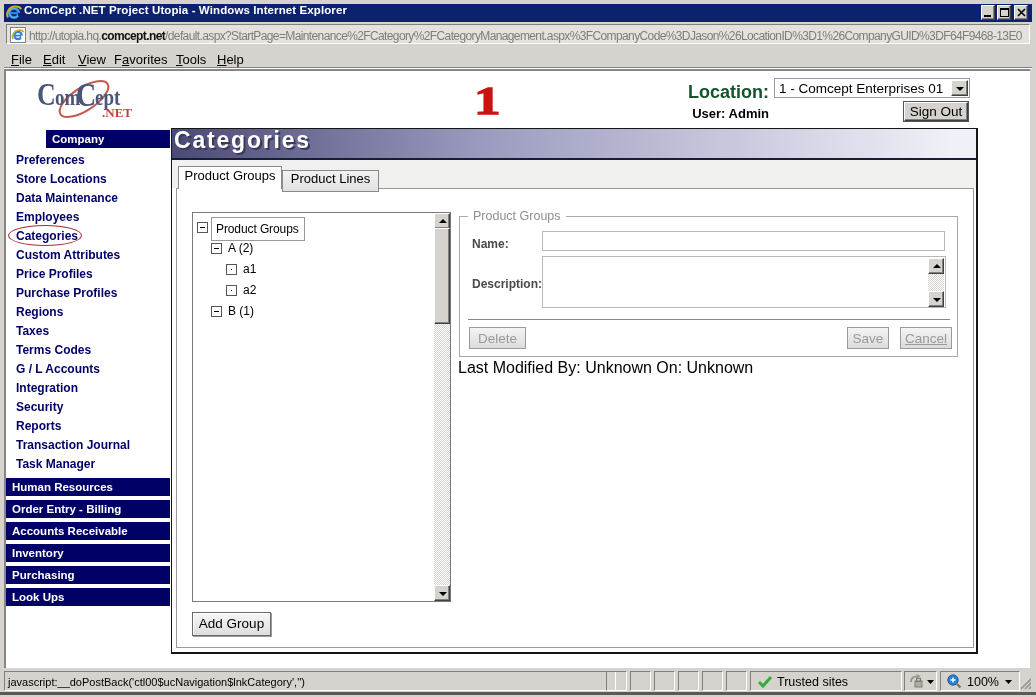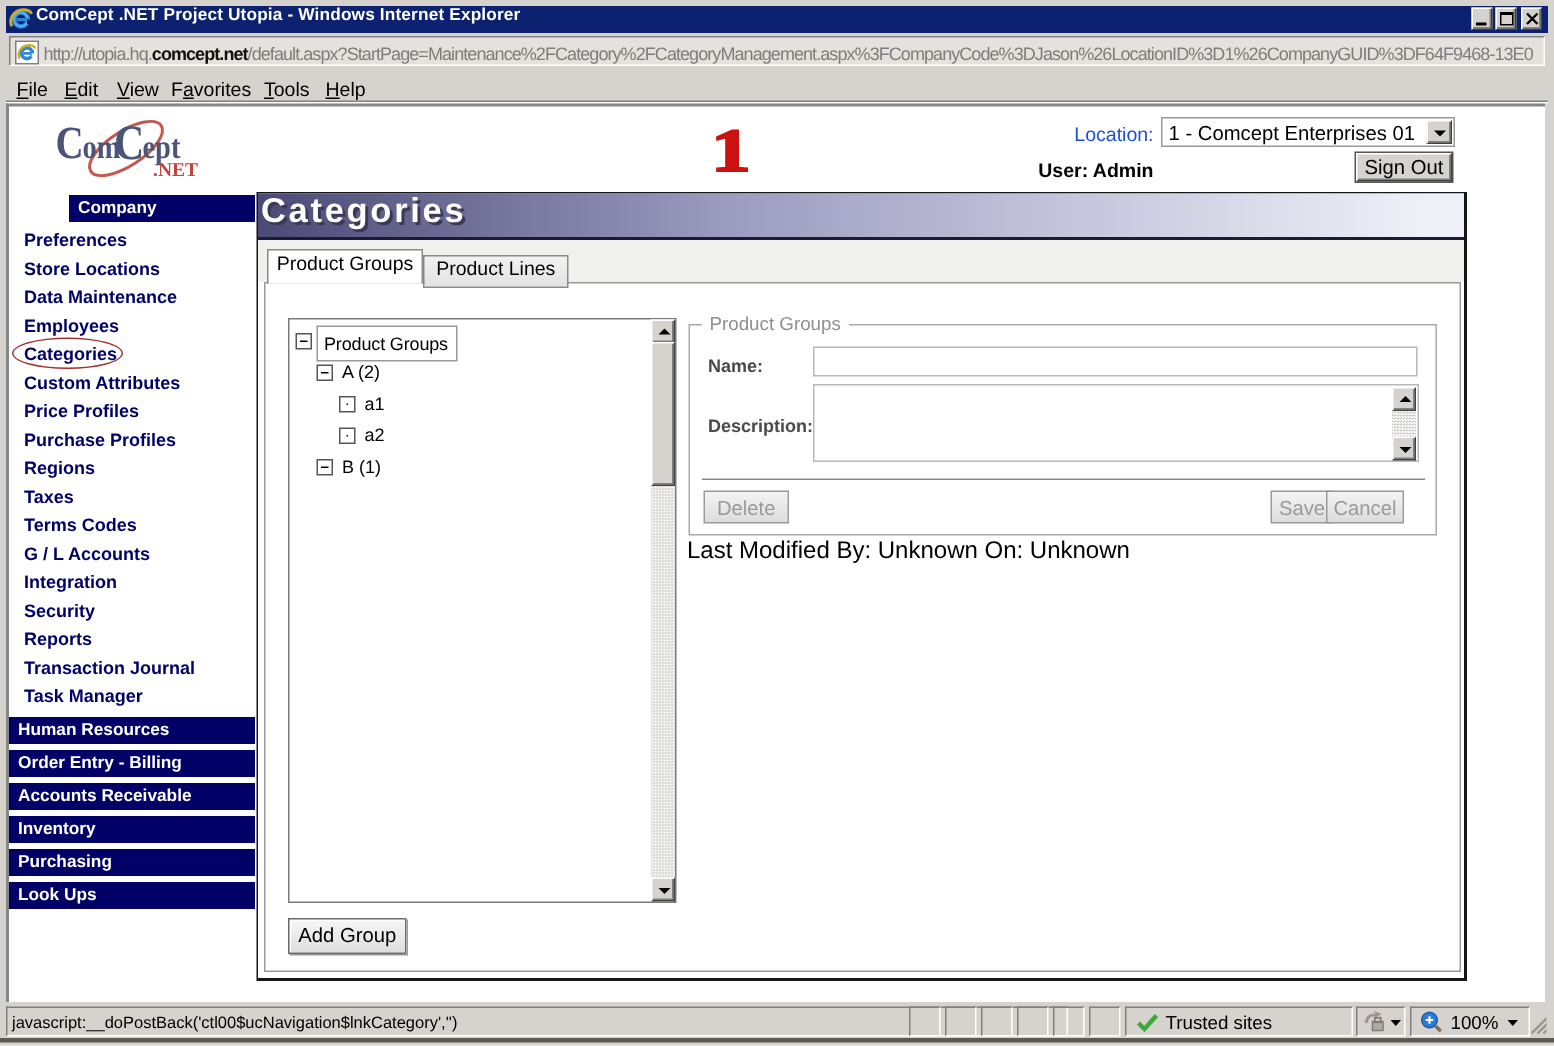--- a/index.html
+++ b/index.html
@@ -24,21 +24,21 @@
 #menurow { left:4px; top:47px; width:1028px; height:20px; background:#D6D3CE; }
 .menuitem { position:absolute; top:5px; font-size:13px; color:#000; }
 #menuline { left:4px; top:67px; width:1028px; height:2px; border-top:1px solid #808080; border-bottom:1px solid #fff; }
 
 
 #viewport { left:4px; top:69px; width:1026px; height:599px; background:#fff; border-top:2px solid #878787; border-left:2px solid #878787; }
 
 
 #logo { left:36px; top:74px; width:150px; height:50px; }
 #bigone { left:474px; top:76px; width:40px; font-size:41px; font-weight:bold; color:#CC1111; font-family:"Liberation Serif",serif; -webkit-text-stroke:1.3px #CC1111; transform:scaleX(1.3); transform-origin:left top; }
-#loclabel { left:619px; top:82px; width:150px; text-align:right; font-size:13px; font-weight:normal; color:#1d4ed8; }
+#loclabel { left:619px; top:82px; width:150px; text-align:right; font-size:18px; font-weight:bold; color:#14532d; }
 #locdd { left:774px; top:78px; width:196px; height:20px; background:#fff; border:1px solid #9a9a9a; }
 #locdd .txt { position:absolute; left:4px; top:2px; font-size:13.5px; color:#000; }
 #locdd .btn { position:absolute; right:1px; top:1px; width:17px; height:16px; background:#D6D3CE; border-top:1px solid #fff; border-left:1px solid #fff; border-right:1px solid #404040; border-bottom:1px solid #404040; box-shadow:inset -1px -1px 0 #808080; }
 .darr { position:absolute; left:4px; top:6px; width:0; height:0; border-left:4px solid transparent; border-right:4px solid transparent; border-top:4px solid #000; }
 #userlabel { left:619px; top:106px; width:150px; text-align:right; font-size:13px; font-weight:bold; color:#000; }
 #signout { left:904px; top:102px; width:64px; height:19px; background:#D6D3CE; border-top:1px solid #fff; border-left:1px solid #fff; border-right:1px solid #404040; border-bottom:1px solid #404040; box-shadow:inset -1px -1px 0 #808080, 0 0 0 1px #555; text-align:center; font-size:13.5px; line-height:18px; }
 
 
 #sidebar { left:6px; top:130px; width:164px; }
 .navhead { background:#000066; color:#fff; font-weight:bold; font-size:11.5px; padding:2px 0 2px 6px; height:18px; line-height:14px;margin-left:40px; }
@@ -76,27 +76,27 @@
 #fs { left:287px; top:87px; width:499px; height:141px; border:1px solid #aaa; }
 #fslegend { position:absolute; left:8px; top:-8px; background:#fff; padding:0 5px; font-size:12.5px; color:#8f8f8f; }
 .flabel { position:absolute; font-size:12px; font-weight:bold; color:#4a4a4a; }
 #nameinput { position:absolute; left:82px; top:14px; width:403px; height:20px; border:1px solid #b8b8b8; background:#fff; }
 #descarea { position:absolute; left:82px; top:39px; width:404px; height:52px; border:1px solid #b8b8b8; background:#fff; }
 #descsb { position:absolute; right:1px; top:1px; width:16px; height:49px; background:repeating-conic-gradient(#fff 0% 25%, #D6D3CE 0% 50%) 0 0/2px 2px; }
 #fsline { position:absolute; left:8px; top:102px; width:482px; border-top:1px solid #888; }
 .gbtn { position:absolute; top:110px; height:22px; background:linear-gradient(#f4f4f4,#dcdcdc); border:1px solid #9a9a9a; color:#9a9a9a; text-align:center; font-size:13.5px; padding-top:3px; }
 #btndelete { left:9px; width:57px; }
 #btnsave { left:387px; width:42px; }
-#btncancel { left:424px; width:52px; }
+#btncancel { left:440px; width:52px;text-decoration:underline; }
 #lastmod { left:286px; top:230px; font-size:16px; color:#000; }
 
 
 #statusbar { left:4px; top:669px; width:1028px; height:24px; background:#D6D3CE; }
 .spane { position:absolute; top:2px; height:20px; border-top:1px solid #808080; border-left:1px solid #808080; border-bottom:1px solid #fff; border-right:1px solid #fff; }
-#sp1 { left:0px; width:708px; font-size:11px; padding:4px 0 0 3px; color:#000; white-space:nowrap; }
+#sp1 { left:0px; width:612px; font-size:11px; padding:4px 0 0 3px; color:#000; white-space:nowrap; }
 .spsm { width:21px; }
 
 #sp4 { left:746px; width:152px; font-size:12.5px; padding:3px 0 0 26px; }
 #sp5 { left:900px; width:33px; }
 #sp6 { left:936px; width:80px; font-size:12.5px; padding:3px 0 0 26px; }
 #grip { left:1018px; top:3px; width:10px; height:18px; }
 </style>
 </head>
 <body>
 

